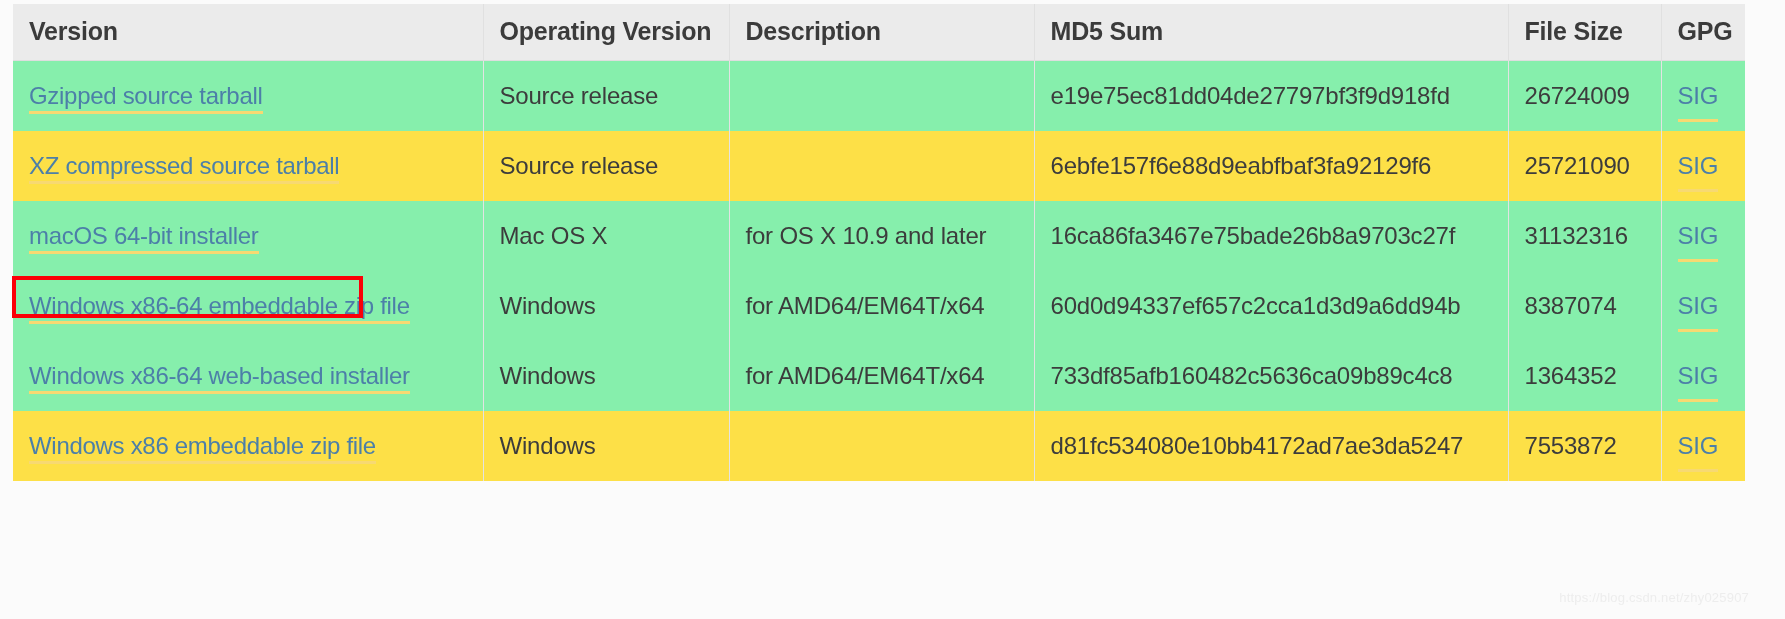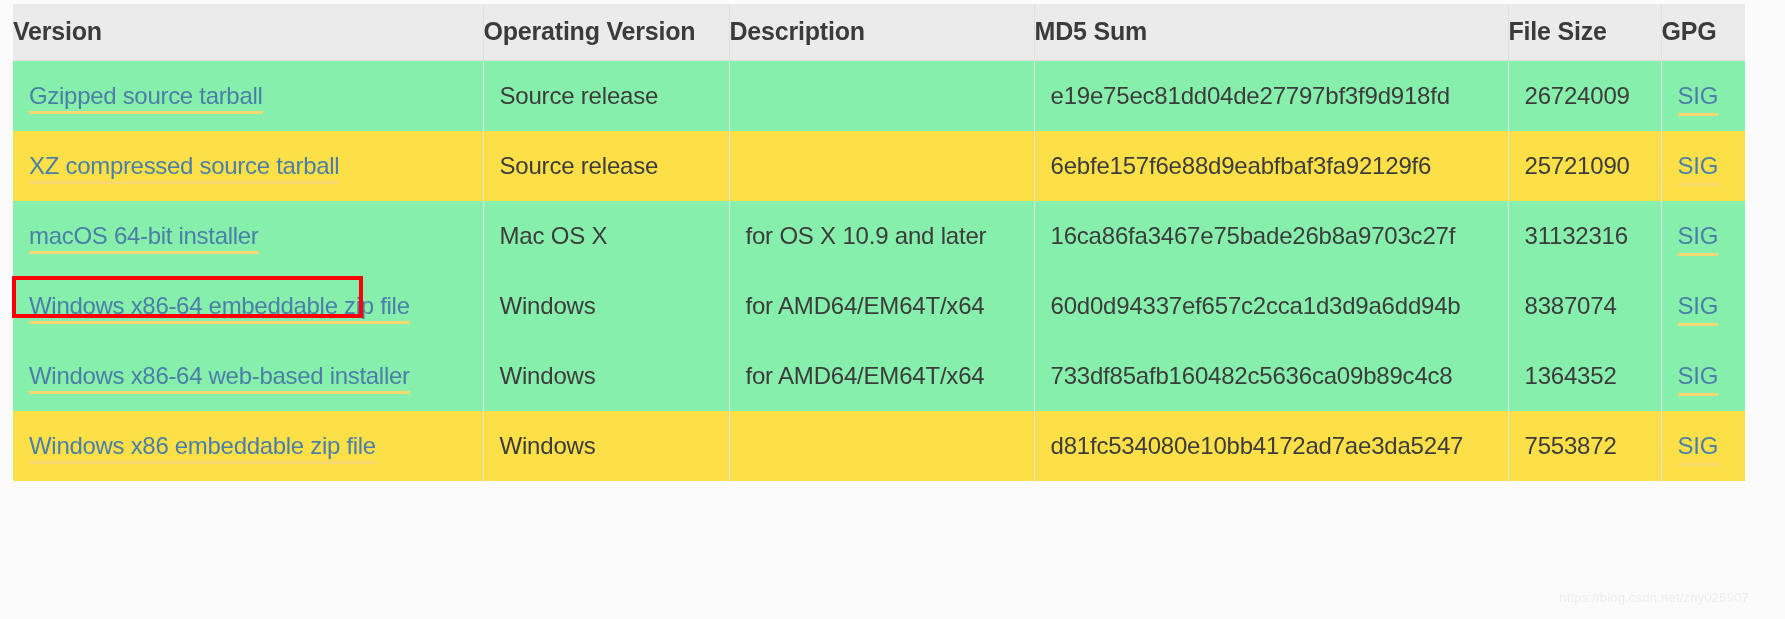--- a/index.html
+++ b/index.html
@@ -38,21 +38,21 @@
   table.downloads col.c-md5        { width: 474px; }
   table.downloads col.c-size       { width: 153px; }
   table.downloads col.c-gpg        { width: 84px; }
 
   table.downloads thead th {
     background: #ebebeb;
     color: #3b3b3b;
     font-size: 25px;
     font-weight: bold;
     text-align: left;
-    padding: 13px 16px 14px 0;
+    padding: 13px 16px 14px 16px;
     border-right: 1px solid #e0e0e0;
     border-bottom: 1px solid #dedede;
     white-space: nowrap;
     letter-spacing: -0.2px;
   }
   table.downloads thead th:last-child { border-right: none; }
 
   table.downloads tbody td {
     font-size: 24px;
     color: #3c3c3c;
@@ -74,21 +74,21 @@
     text-decoration: none;
     border-bottom: 3px solid #f7d972;
     padding-bottom: 2px;
     letter-spacing: -0.3px;
   }
 
   a.sig-link {
     color: #4c7fa8;
     text-decoration: none;
     border-bottom: 3px solid #f7d972;
-    padding-bottom: 4px;
+    padding-bottom: 10px;
   }
 
   
   #annotation-box {
     position: absolute;
     left: 12px;
     top: 276px;
     width: 351px;
     height: 42px;
     border: 4px solid #fb0007;

